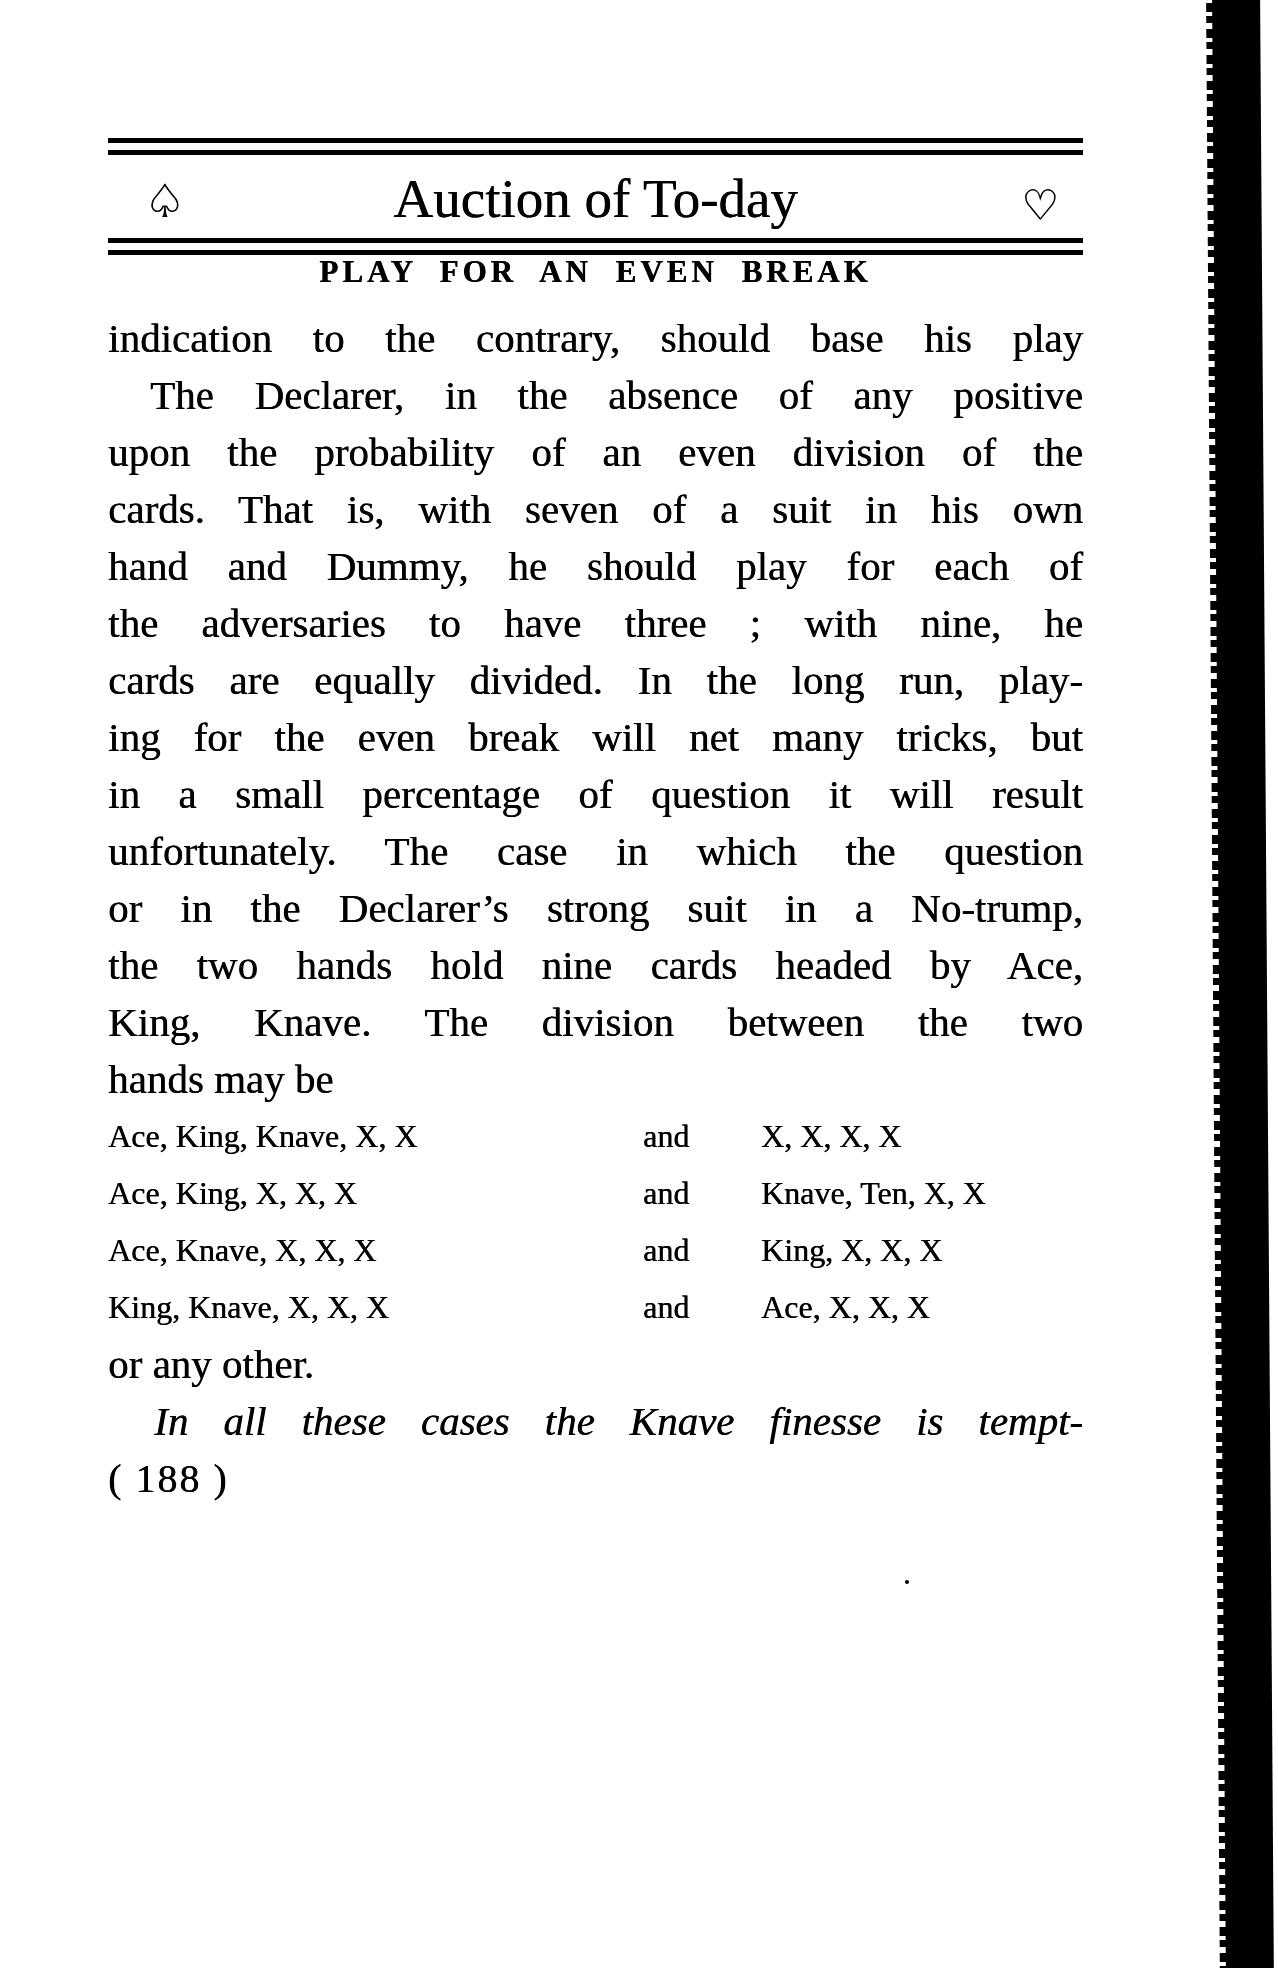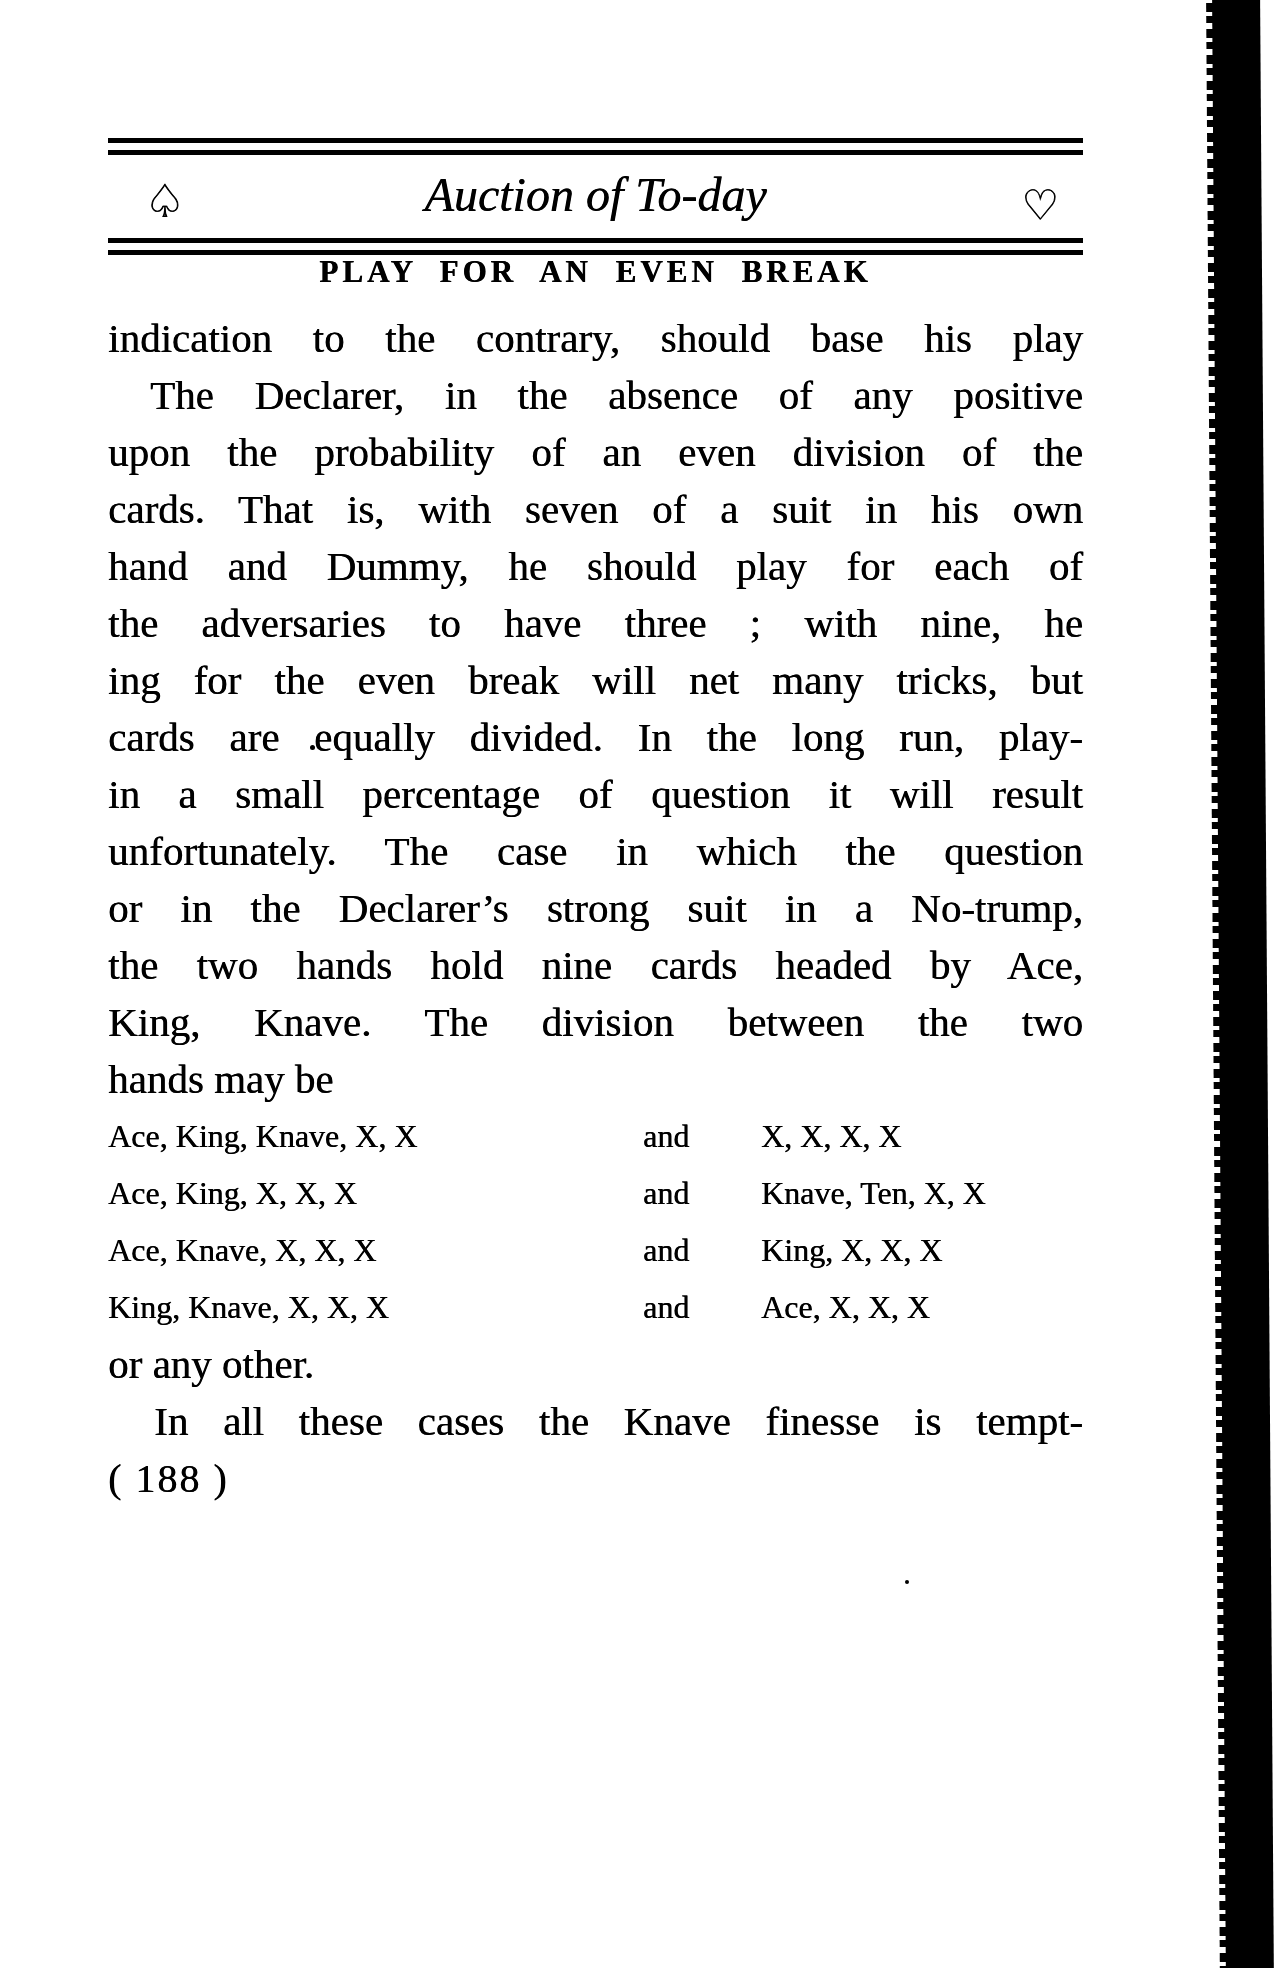--- a/index.html
+++ b/index.html
@@ -19,36 +19,36 @@
       transparent 0 4px,#000 4px 11px,transparent 11px 17px,#000 17px 26px);
   }
   .content{position:absolute;left:108px;top:138px;width:975px;}
   .rule-double{height:7px;border-top:5px solid #000;border-bottom:5px solid #000;}
   .header-row{position:relative;height:83px;}
   .suit{position:absolute;line-height:1;}
   .suit-spade{left:36px;top:24px;font-size:46px;}
   .suit-heart{right:24px;top:30px;font-size:42px;}
   .running-title{
     position:absolute;left:50%;transform:translateX(-50%);top:12px;
-    font-size:48px;font-style:italic;white-space:nowrap;line-height:1.15;
+    font-size:55px;white-space:nowrap;line-height:1.15;
   }
   .section-heading{
     text-align:center;font-size:31px;line-height:34px;
     letter-spacing:4px;word-spacing:12px;font-weight:bold;
   }
   .body-block{margin-top:21px;font-size:41px;line-height:57px;}
   .bline{min-height:57px;}
   .j{text-align:justify;text-align-last:justify;}
   .indent{text-indent:42px;}
   .dist-table{
     display:grid;grid-template-columns:535px 118px 1fr;
     font-size:32px;line-height:57px;
   }
   .after-table,.closing-line{font-size:41px;line-height:57px;}
-  .closing-line{text-indent:46px;text-align:justify;text-align-last:justify;}
+  .closing-line{text-indent:46px;text-align:justify;text-align-last:justify;font-style:italic;}
   .page-number{font-size:40px;line-height:57px;text-align:left;letter-spacing:2px;}
   .speck{position:absolute;width:5px;height:5px;background:#000;border-radius:50%;}
   .speck-1{left:310px;top:745px;}
   .speck-2{left:905px;top:1580px;width:4px;height:4px;}
 </style>
 </head>
 <body>
 
 <div class="page">
 
@@ -70,22 +70,22 @@
 
     <div class="section-heading">PLAY FOR AN EVEN BREAK</div>
 
     <div class="body-block">
       <div class="bline j">indication to the contrary, should base his play</div>
       <div class="bline j indent">The Declarer, in the absence of any positive</div>
       <div class="bline j">upon the probability of an even division of the</div>
       <div class="bline j">cards. That is, with seven of a suit in his own</div>
       <div class="bline j">hand and Dummy, he should play for each of</div>
       <div class="bline j">the adversaries to have three ; with nine, he</div>
+      <div class="bline j">cards are equally divided. In the long run, play-</div>
       <div class="bline j">ing for the even break will net many tricks, but</div>
-      <div class="bline j">cards are equally divided. In the long run, play-</div>
       <div class="bline j">in a small percentage of question it will result</div>
       <div class="bline j">unfortunately. The case in which the question</div>
       <div class="bline j">or in the Declarer’s strong suit in a No-trump,</div>
       <div class="bline j">the two hands hold nine cards headed by Ace,</div>
       <div class="bline j">King, Knave. The division between the two</div>
       <div class="bline">hands may be</div>
     </div>
 
     <div class="dist-table">
       <div>Ace, King, Knave, X, X</div>

